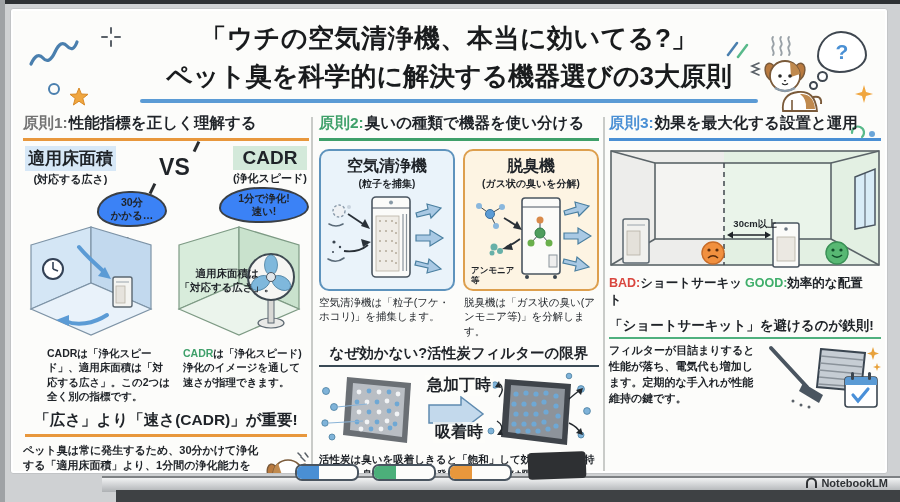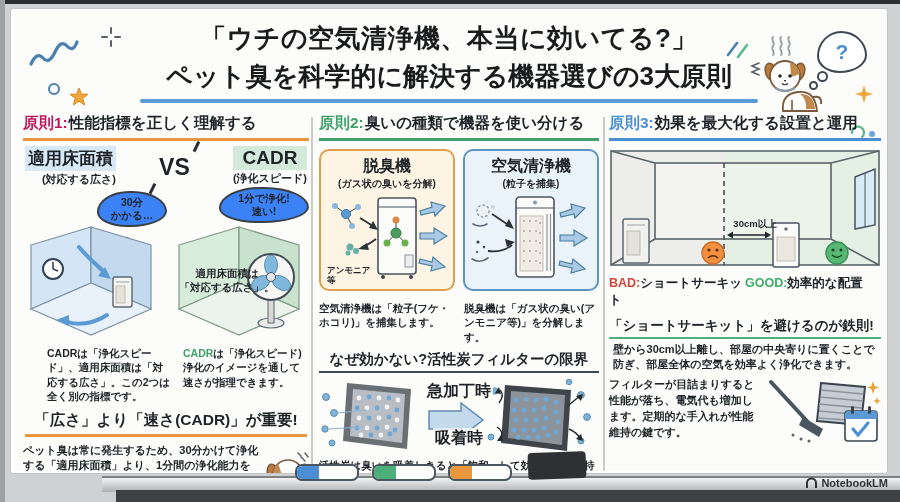--- a/index.html
+++ b/index.html
@@ -23,29 +23,29 @@
   .thought span{font-size:21px;font-weight:800;color:#4a90d4;}
   .bdot{position:absolute;background:#fff;border:2px solid #3f4750;border-radius:50%;}
   
   .col{position:absolute;top:104px;}
   #col1{left:12px;width:286px;}
   #col2{left:308px;width:280px;}
   #col3{left:598px;width:272px;}
   .divider{position:absolute;top:108px;height:354px;width:1.5px;background:#c9cbc8;}
   .col-header{font-size:15.5px;font-weight:800;padding-bottom:4px;border-bottom:3px solid #e8973c;}
   .col-header .num{margin-right:1px;}
-  #col1 .num{color:#be185d;} 
+  #col1 .num{color:#737373;} 
   #col2 .col-header{border-color:#3fa06a;} #col2 .num{color:#3fa06a;}
   #col3 .col-header{border-color:#4a8fd4;} #col3 .num{color:#4a8fd4;}
   
   .vs-row{display:flex;justify-content:space-between;align-items:flex-start;margin-top:5px;padding:0 2px;}
   .term{text-align:center;}
   .term-main{font-size:17px;font-weight:800;padding:1px 3px;}
   .hl-blue{background:#d7e8f7;} .hl-green{background:#d3e9da;}
-  .term-sub{font-size:11px;font-weight:700;margin-top:1px;text-align:right;}
+  .term-sub{font-size:11px;font-weight:700;margin-top:1px;}
   .vs{position:relative;font-size:23px;font-weight:800;margin-top:8px;}
   .vs::before,.vs::after{content:"";position:absolute;width:2.5px;height:11px;background:#2a2d30;transform:rotate(26deg);}
   .vs::before{top:-13px;right:-8px;} .vs::after{bottom:-13px;left:-8px;}
   .p1-scene{position:relative;height:140px;margin-top:14px;}
   .room{position:absolute;top:20px;}
   .bubble{position:absolute;background:#3b82f6;border:2.5px solid #3a3f45;padding:3px 5px;text-align:center;
           font-size:10.5px;line-height:1.25;font-weight:800;z-index:3;
           border-radius:48% 52% 55% 45%/60% 58% 46% 42%;}
   .room-note{position:absolute;left:152px;top:66px;width:104px;text-align:center;
              font-size:10.5px;line-height:1.3;font-weight:800;z-index:2;}
@@ -58,21 +58,21 @@
   .p1-dog{position:absolute;right:-2px;top:8px;}
   
   .boxes-row{display:flex;gap:8px;margin-top:8px;}
   .device-box{flex:1;border-radius:10px;text-align:center;padding:5px 2px 2px;}
   .box-blue{border:2px solid #5e93bd;background:#eaf3fa;}
   .box-orange{border:2px solid #dd9f4e;background:#fdf4e3;}
   .device-title{font-size:16px;font-weight:800;}
   .device-sub{font-size:10px;font-weight:700;margin-top:0px;}
   .device-art{position:relative;margin-top:2px;}
   .molecule-label{position:absolute;left:4px;bottom:2px;width:44px;font-size:8.5px;font-weight:700;line-height:1.2;text-align:left;}
-  .captions-row{display:flex;gap:10px;margin-top:10px;font-size:10.5px;line-height:1.38;font-weight:700;}
+  .captions-row{display:flex;gap:10px;margin-top:4px;font-size:10.5px;line-height:1.38;font-weight:400;}
   .captions-row>div{flex:1;}
   .limit-heading{margin:6px 0 0;text-align:center;font-size:14.5px;font-weight:800;
                  border-bottom:2.5px solid #3a4a55;padding-bottom:2px;}
   .filter-scene{position:relative;height:78px;margin-top:4px;}
   .filter-label{position:absolute;left:50%;transform:translateX(-50%);font-size:16px;font-weight:800;background:rgba(252,252,250,.8);padding:0 2px;}
   .fl-top{top:4px;} .fl-bottom{bottom:6px;text-align:center;}
   .p2-body{margin-top:3px;font-size:10.5px;line-height:1.4;font-weight:700;}
   
   .room3{position:relative;margin-top:6px;height:126px;}
   .badgood-row{display:flex;margin-top:2px;font-size:12.5px;font-weight:800;}
@@ -272,65 +272,20 @@
         </svg>
       </div>
     </div>
 
     <div class="col" id="col2">
       <div class="col-header">
         <span class="num">原則2:</span><span>臭いの種類で機器を使い分ける</span>
       </div>
 
       <div class="boxes-row">
-
-        <div class="device-box box-orange">
-          <div class="device-title">脱臭機</div>
-          <div class="device-sub">(ガス状の臭いを分解)</div>
-          <div class="device-art">
-            <svg width="122" height="90" viewBox="0 0 122 90">
-              <rect x="52" y="5" width="38" height="76" rx="3" fill="#fbfbf9" stroke="#4a5560" stroke-width="1.6"></rect>
-              <line x1="52" y1="14" x2="90" y2="14" stroke="#4a5560" stroke-width="1"></line>
-              <rect x="79" y="62" width="8" height="12" fill="#eee" stroke="#8a949c" stroke-width="1"></rect>
-              <circle cx="57" cy="84" r="2" fill="#3a4550"></circle>
-                <circle cx="85" cy="84" r="2" fill="#3a4550"></circle>
-              <g stroke="#3f4a52" stroke-width="1">
-                <line x1="70" y1="40" x2="70" y2="27"></line>
-                  <line x1="70" y1="40" x2="61" y2="50"></line>
-                  <line x1="70" y1="40" x2="79" y2="50"></line>
-              </g>
-              <circle cx="70" cy="27" r="3.5" fill="#d98a4a"></circle>
-              <circle cx="61" cy="50" r="3.5" fill="#6ab04c"></circle>
-                <circle cx="79" cy="50" r="3.5" fill="#6ab04c"></circle>
-              <circle cx="70" cy="40" r="5" fill="#4f9d5d" stroke="#2f7d44" stroke-width="1"></circle>
-              <g stroke="#3f4a52" stroke-width="1">
-                <line x1="20" y1="21" x2="9" y2="13"></line>
-                  <line x1="20" y1="21" x2="32" y2="14"></line>
-                  <line x1="20" y1="21" x2="26" y2="33"></line>
-              </g>
-              <circle cx="9" cy="13" r="3" fill="#8ab7dd"></circle>
-                <circle cx="32" cy="14" r="3" fill="#8ab7dd"></circle>
-                <circle cx="26" cy="33" r="3" fill="#8ab7dd"></circle>
-              <circle cx="20" cy="21" r="4.5" fill="#5b9bd5" stroke="#3a6f9f" stroke-width="1"></circle>
-              <circle cx="24" cy="54" r="3.5" fill="#67b0a8"></circle>
-                <circle cx="30" cy="58" r="3" fill="#67b0a8"></circle>
-                <circle cx="22" cy="60" r="2.5" fill="#67b0a8"></circle>
-              <path d="M34,25 q10,6 14,9" fill="none" stroke="#2a3138" stroke-width="1.8"></path>
-              <polygon points="52,37 43,35 47,28" fill="#2a3138"></polygon>
-              <path d="M50,46 q-8,6 -14,8" fill="none" stroke="#2a3138" stroke-width="1.8"></path>
-              <polygon points="32,56 41,50 43,57" fill="#2a3138"></polygon>
-              <g fill="#a9c9e4" stroke="#4a7fa0" stroke-width="1.2">
-                <polygon points="94,18 106,14 105,9 119,13 109,23 108,19 95,22"></polygon>
-                <polygon points="94,40 108,40 108,35 121,43 108,51 108,46 94,46"></polygon>
-                <polygon points="94,66 106,69 107,64 119,74 105,78 106,73 93,70"></polygon>
-              </g>
-            </svg>
-            <div class="molecule-label">アンモニア等</div>
-          </div>
-        </div>
 
         <div class="device-box box-blue">
           <div class="device-title">空気清浄機</div>
           <div class="device-sub">(粒子を捕集)</div>
           <div class="device-art">
             <svg width="122" height="90" viewBox="0 0 122 90">
               <rect x="46" y="4" width="38" height="80" rx="4" fill="#fbfbf9" stroke="#4a5560" stroke-width="1.6"></rect>
               <line x1="46" y1="15" x2="84" y2="15" stroke="#4a5560" stroke-width="1"></line>
               <circle cx="65" cy="9.5" r="2" fill="#8899a6"></circle>
               <line x1="77" y1="21" x2="77" y2="78" stroke="#8a949c" stroke-width="1.2"></line>
@@ -370,20 +325,65 @@
               <path d="M18,58 q14,2 24,-6" fill="none" stroke="#2a3138" stroke-width="1.8"></path>
               <polygon points="45,49 37,54 35,46" fill="#2a3138"></polygon>
               <g fill="#a9c9e4" stroke="#4a7fa0" stroke-width="1.2">
                 <polygon points="90,20 102,16 101,11 115,15 105,25 104,21 91,24"></polygon>
                 <polygon points="90,42 104,42 104,37 117,45 104,53 104,48 90,48"></polygon>
                 <polygon points="90,68 102,71 103,66 115,76 101,80 102,75 89,72"></polygon>
               </g>
             </svg>
           </div>
         </div>
+
+        <div class="device-box box-orange">
+          <div class="device-title">脱臭機</div>
+          <div class="device-sub">(ガス状の臭いを分解)</div>
+          <div class="device-art">
+            <svg width="122" height="90" viewBox="0 0 122 90">
+              <rect x="52" y="5" width="38" height="76" rx="3" fill="#fbfbf9" stroke="#4a5560" stroke-width="1.6"></rect>
+              <line x1="52" y1="14" x2="90" y2="14" stroke="#4a5560" stroke-width="1"></line>
+              <rect x="79" y="62" width="8" height="12" fill="#eee" stroke="#8a949c" stroke-width="1"></rect>
+              <circle cx="57" cy="84" r="2" fill="#3a4550"></circle>
+                <circle cx="85" cy="84" r="2" fill="#3a4550"></circle>
+              <g stroke="#3f4a52" stroke-width="1">
+                <line x1="70" y1="40" x2="70" y2="27"></line>
+                  <line x1="70" y1="40" x2="61" y2="50"></line>
+                  <line x1="70" y1="40" x2="79" y2="50"></line>
+              </g>
+              <circle cx="70" cy="27" r="3.5" fill="#d98a4a"></circle>
+              <circle cx="61" cy="50" r="3.5" fill="#6ab04c"></circle>
+                <circle cx="79" cy="50" r="3.5" fill="#6ab04c"></circle>
+              <circle cx="70" cy="40" r="5" fill="#4f9d5d" stroke="#2f7d44" stroke-width="1"></circle>
+              <g stroke="#3f4a52" stroke-width="1">
+                <line x1="20" y1="21" x2="9" y2="13"></line>
+                  <line x1="20" y1="21" x2="32" y2="14"></line>
+                  <line x1="20" y1="21" x2="26" y2="33"></line>
+              </g>
+              <circle cx="9" cy="13" r="3" fill="#8ab7dd"></circle>
+                <circle cx="32" cy="14" r="3" fill="#8ab7dd"></circle>
+                <circle cx="26" cy="33" r="3" fill="#8ab7dd"></circle>
+              <circle cx="20" cy="21" r="4.5" fill="#5b9bd5" stroke="#3a6f9f" stroke-width="1"></circle>
+              <circle cx="24" cy="54" r="3.5" fill="#67b0a8"></circle>
+                <circle cx="30" cy="58" r="3" fill="#67b0a8"></circle>
+                <circle cx="22" cy="60" r="2.5" fill="#67b0a8"></circle>
+              <path d="M34,25 q10,6 14,9" fill="none" stroke="#2a3138" stroke-width="1.8"></path>
+              <polygon points="52,37 43,35 47,28" fill="#2a3138"></polygon>
+              <path d="M50,46 q-8,6 -14,8" fill="none" stroke="#2a3138" stroke-width="1.8"></path>
+              <polygon points="32,56 41,50 43,57" fill="#2a3138"></polygon>
+              <g fill="#a9c9e4" stroke="#4a7fa0" stroke-width="1.2">
+                <polygon points="94,18 106,14 105,9 119,13 109,23 108,19 95,22"></polygon>
+                <polygon points="94,40 108,40 108,35 121,43 108,51 108,46 94,46"></polygon>
+                <polygon points="94,66 106,69 107,64 119,74 105,78 106,73 93,70"></polygon>
+              </g>
+            </svg>
+            <div class="molecule-label">アンモニア等</div>
+          </div>
+        </div>
       </div>
 
       <div class="captions-row">
         <div>空気清浄機は「粒子(フケ・ホコリ)」を捕集します。</div>
         <div>脱臭機は「ガス状の臭い(アンモニア等)」を分解します。</div>
       </div>
 
       <div class="limit-heading">なぜ効かない?活性炭フィルターの限界</div>
 
       <div class="filter-scene">
@@ -532,21 +532,20 @@
           </g>
         </svg>
       </div>
 
       <div class="badgood-row">
         <div><span class="bad-label">BAD:</span><span>ショートサーキット</span></div>
         <div><span class="good-label">GOOD:</span><span>効率的な配置</span></div>
       </div>
 
       <div class="rule1-heading">「ショートサーキット」を避けるのが鉄則!</div>
-      <div class="rule1-body">壁から30cm以上離し、部屋の中央寄りに置くことで防ぎ、部屋全体の空気を効率よく浄化できます。</div>
 
       <div class="rule2-wrap">
         <div class="rule2-body">フィルターが目詰まりすると性能が落ち、電気代も増加します。定期的な手入れが性能維持の鍵です。</div>
         <svg class="clean-art" width="118" height="64" viewBox="0 0 118 64">
           <g>
             <line x1="8" y1="3" x2="44" y2="42" stroke="#4a5560" stroke-width="4" stroke-linecap="round"></line>
             <polygon points="40,38 60,50 56,58 36,46" fill="#4a5560"></polygon>
             <circle cx="30" cy="56" r="1.5" fill="#5a6168"></circle>
               <circle cx="38" cy="60" r="1.5" fill="#5a6168"></circle>
               <circle cx="46" cy="62" r="1.5" fill="#5a6168"></circle>

